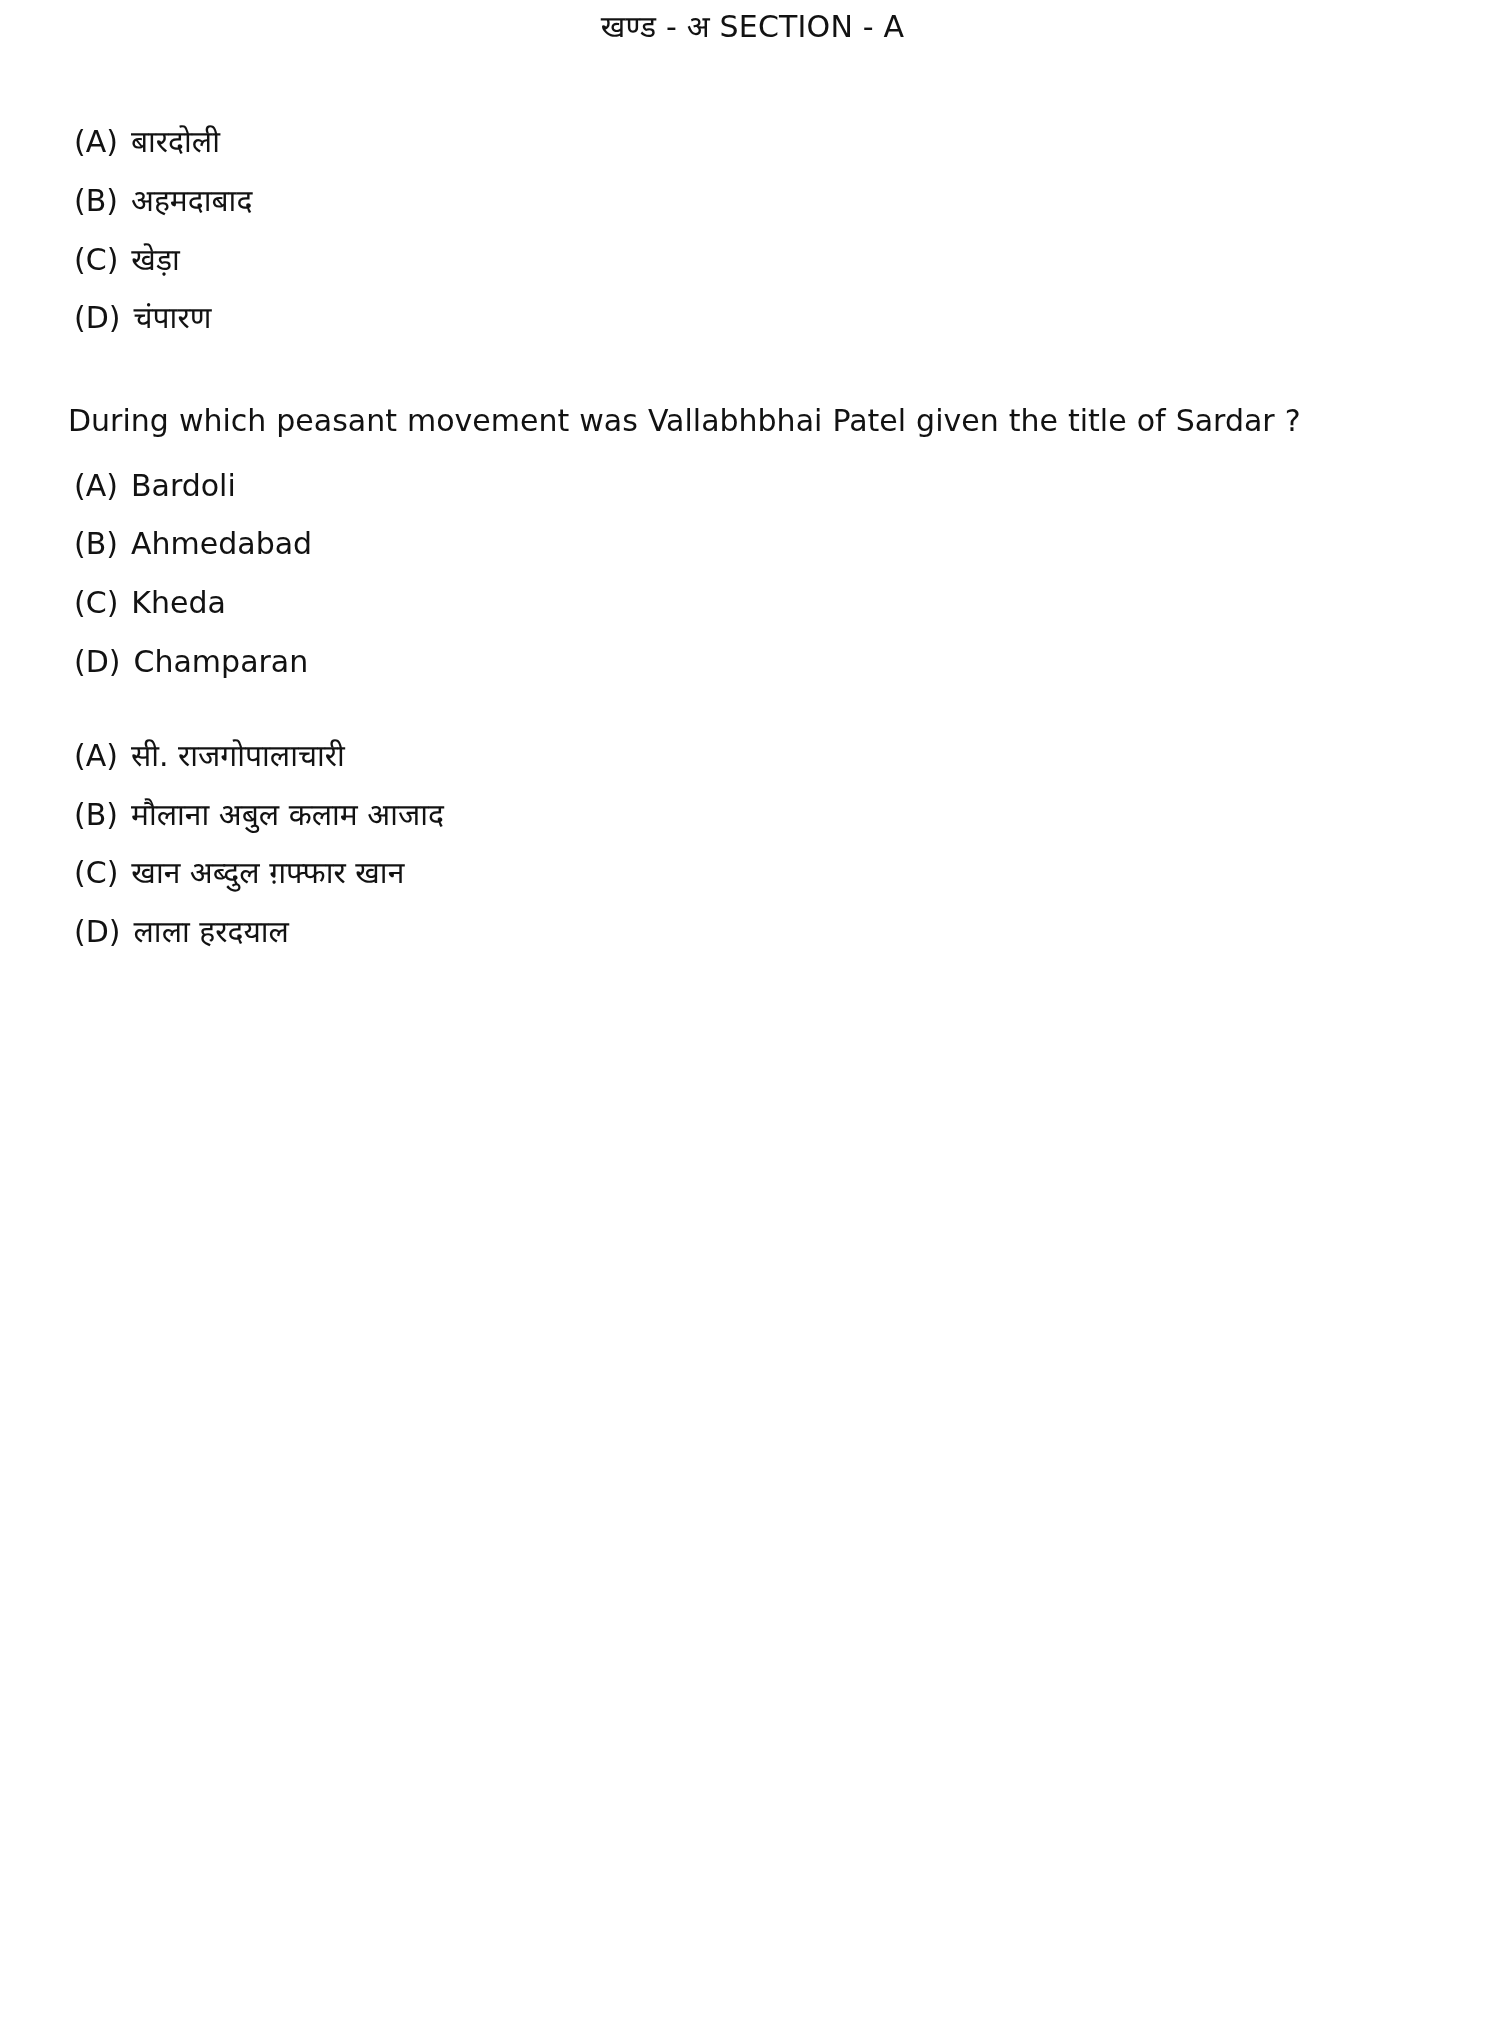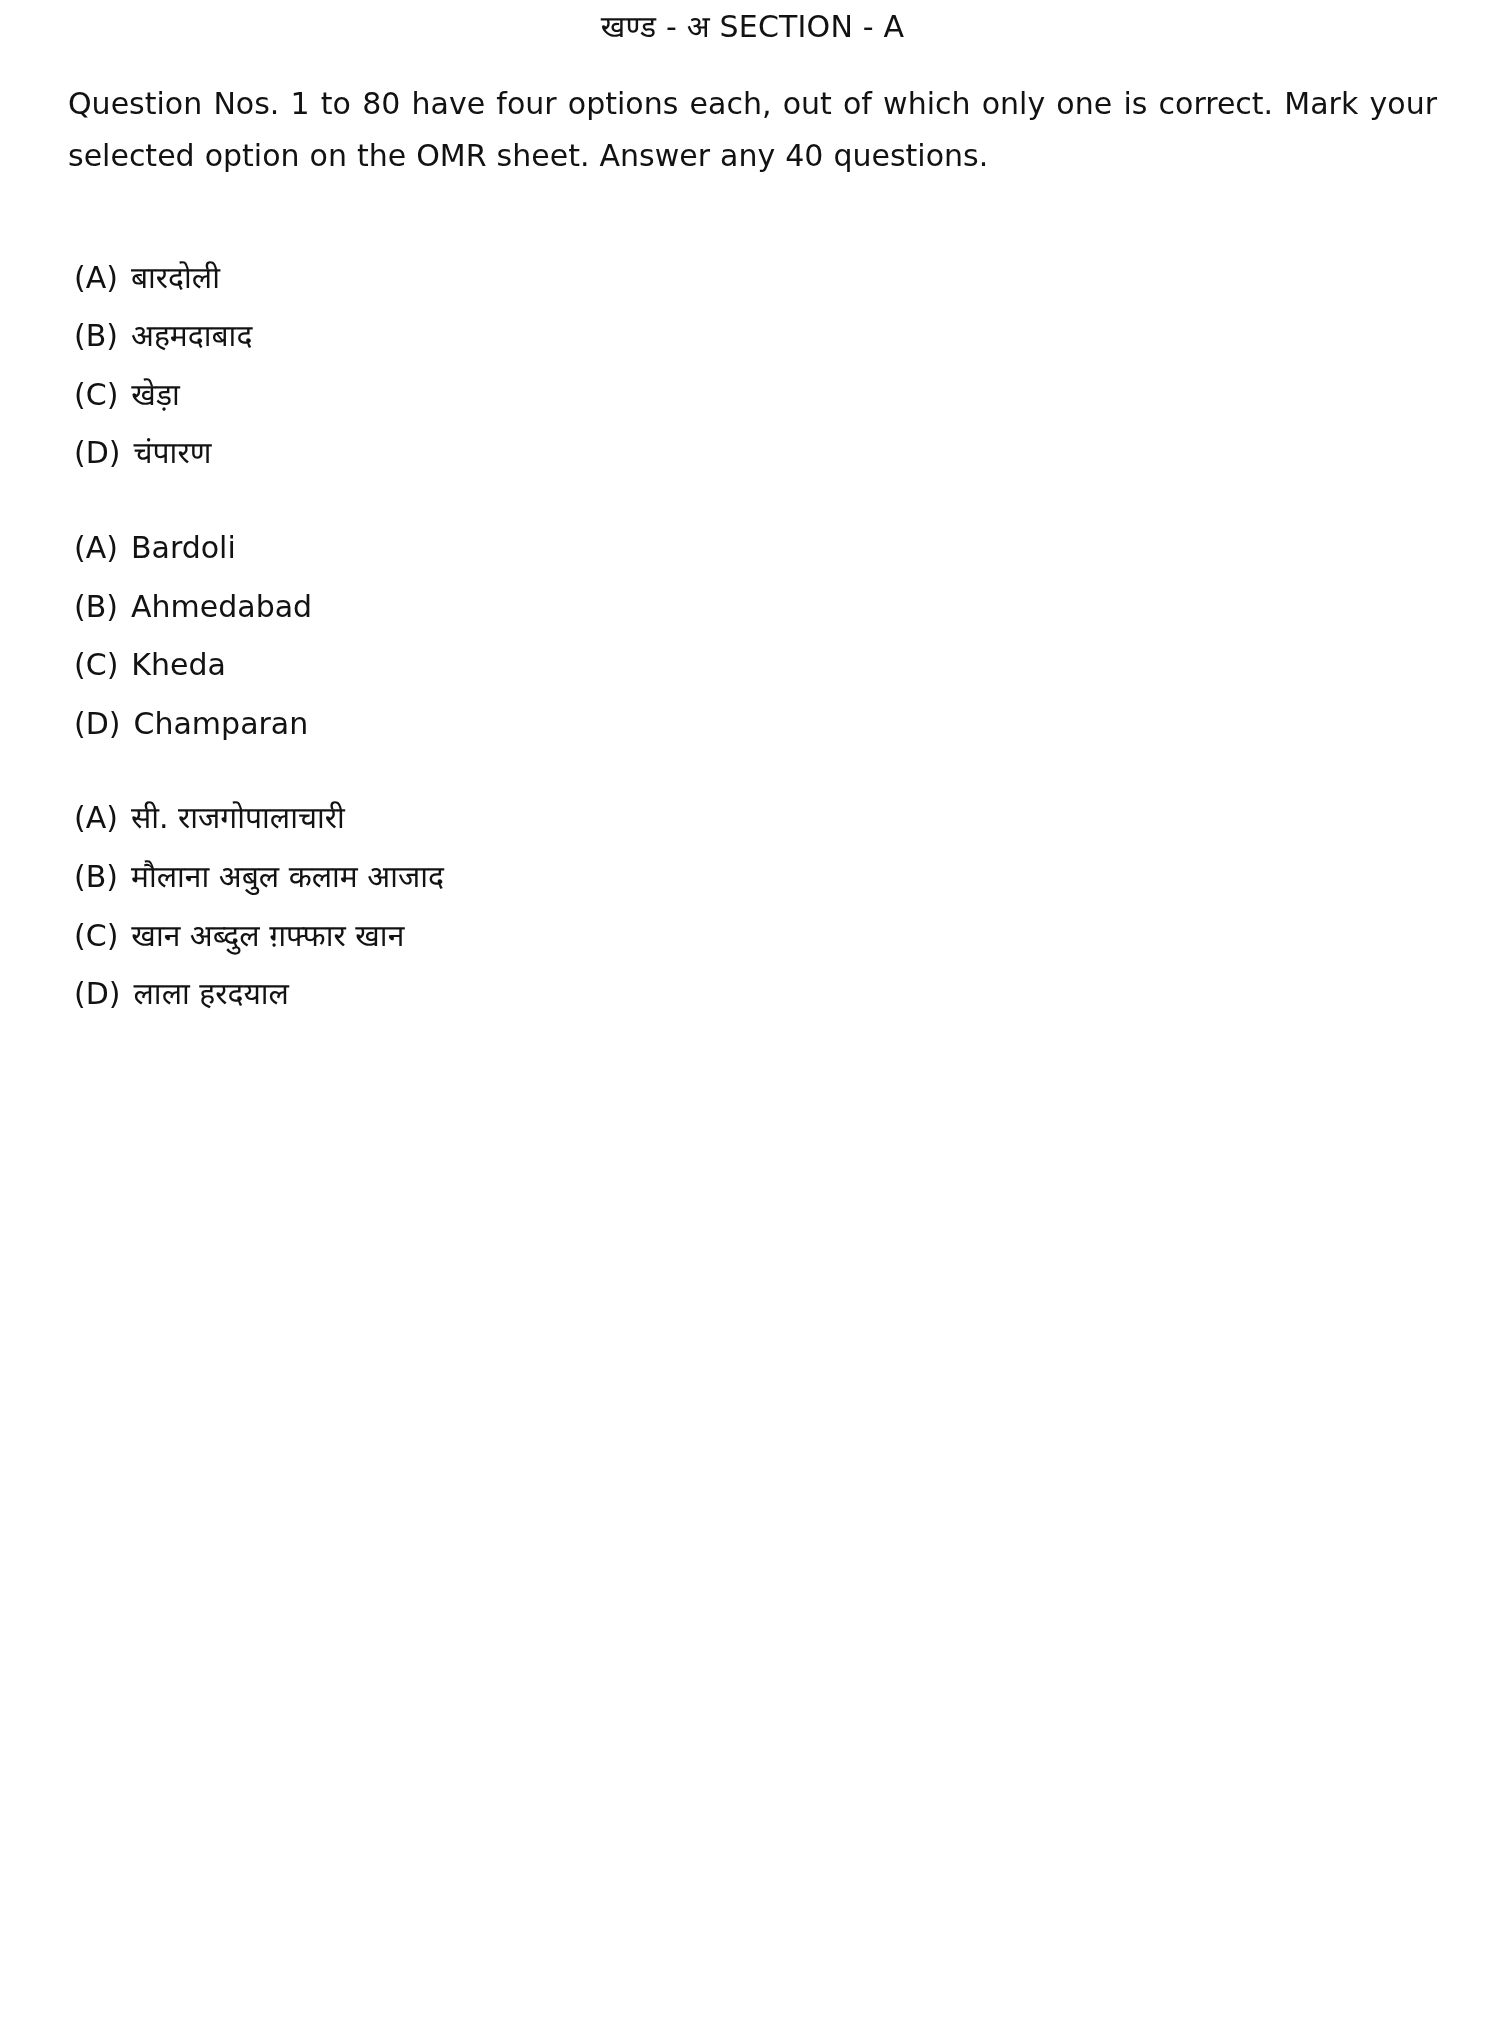--- a/index.html
+++ b/index.html
@@ -102,21 +102,20 @@
 </style>
 </head>
 <body>
 
 <div class="page">
 
   <h1 class="section-heading">खण्ड - अ SECTION - A</h1>
 
 
   <div class="instructions">
-    <p class="para english">Question Nos. 1 to 80 have four options each, out of which only one is correct. Mark your selected option on the OMR sheet. Answer any 40 questions.</p>
   </div>
 
   <div class="question-block first">
     <ul class="options">
       <li class="option">
         <span class="option-label">(A)</span>
         <span class="option-text">बारदोली</span>
       </li>
       <li class="option">
         <span class="option-label">(B)</span>
@@ -127,20 +126,21 @@
         <span class="option-text">खेड़ा</span>
       </li>
       <li class="option">
         <span class="option-label">(D)</span>
         <span class="option-text">चंपारण</span>
       </li>
     </ul>
   </div>
 
   <div class="question-block">
+    <p class="q-text">During which peasant movement was Vallabhbhai Patel given the title of Sardar ?</p>
     <ul class="options">
       <li class="option">
         <span class="option-label">(A)</span>
         <span class="option-text">Bardoli</span>
       </li>
       <li class="option">
         <span class="option-label">(B)</span>
         <span class="option-text">Ahmedabad</span>
       </li>
       <li class="option">

